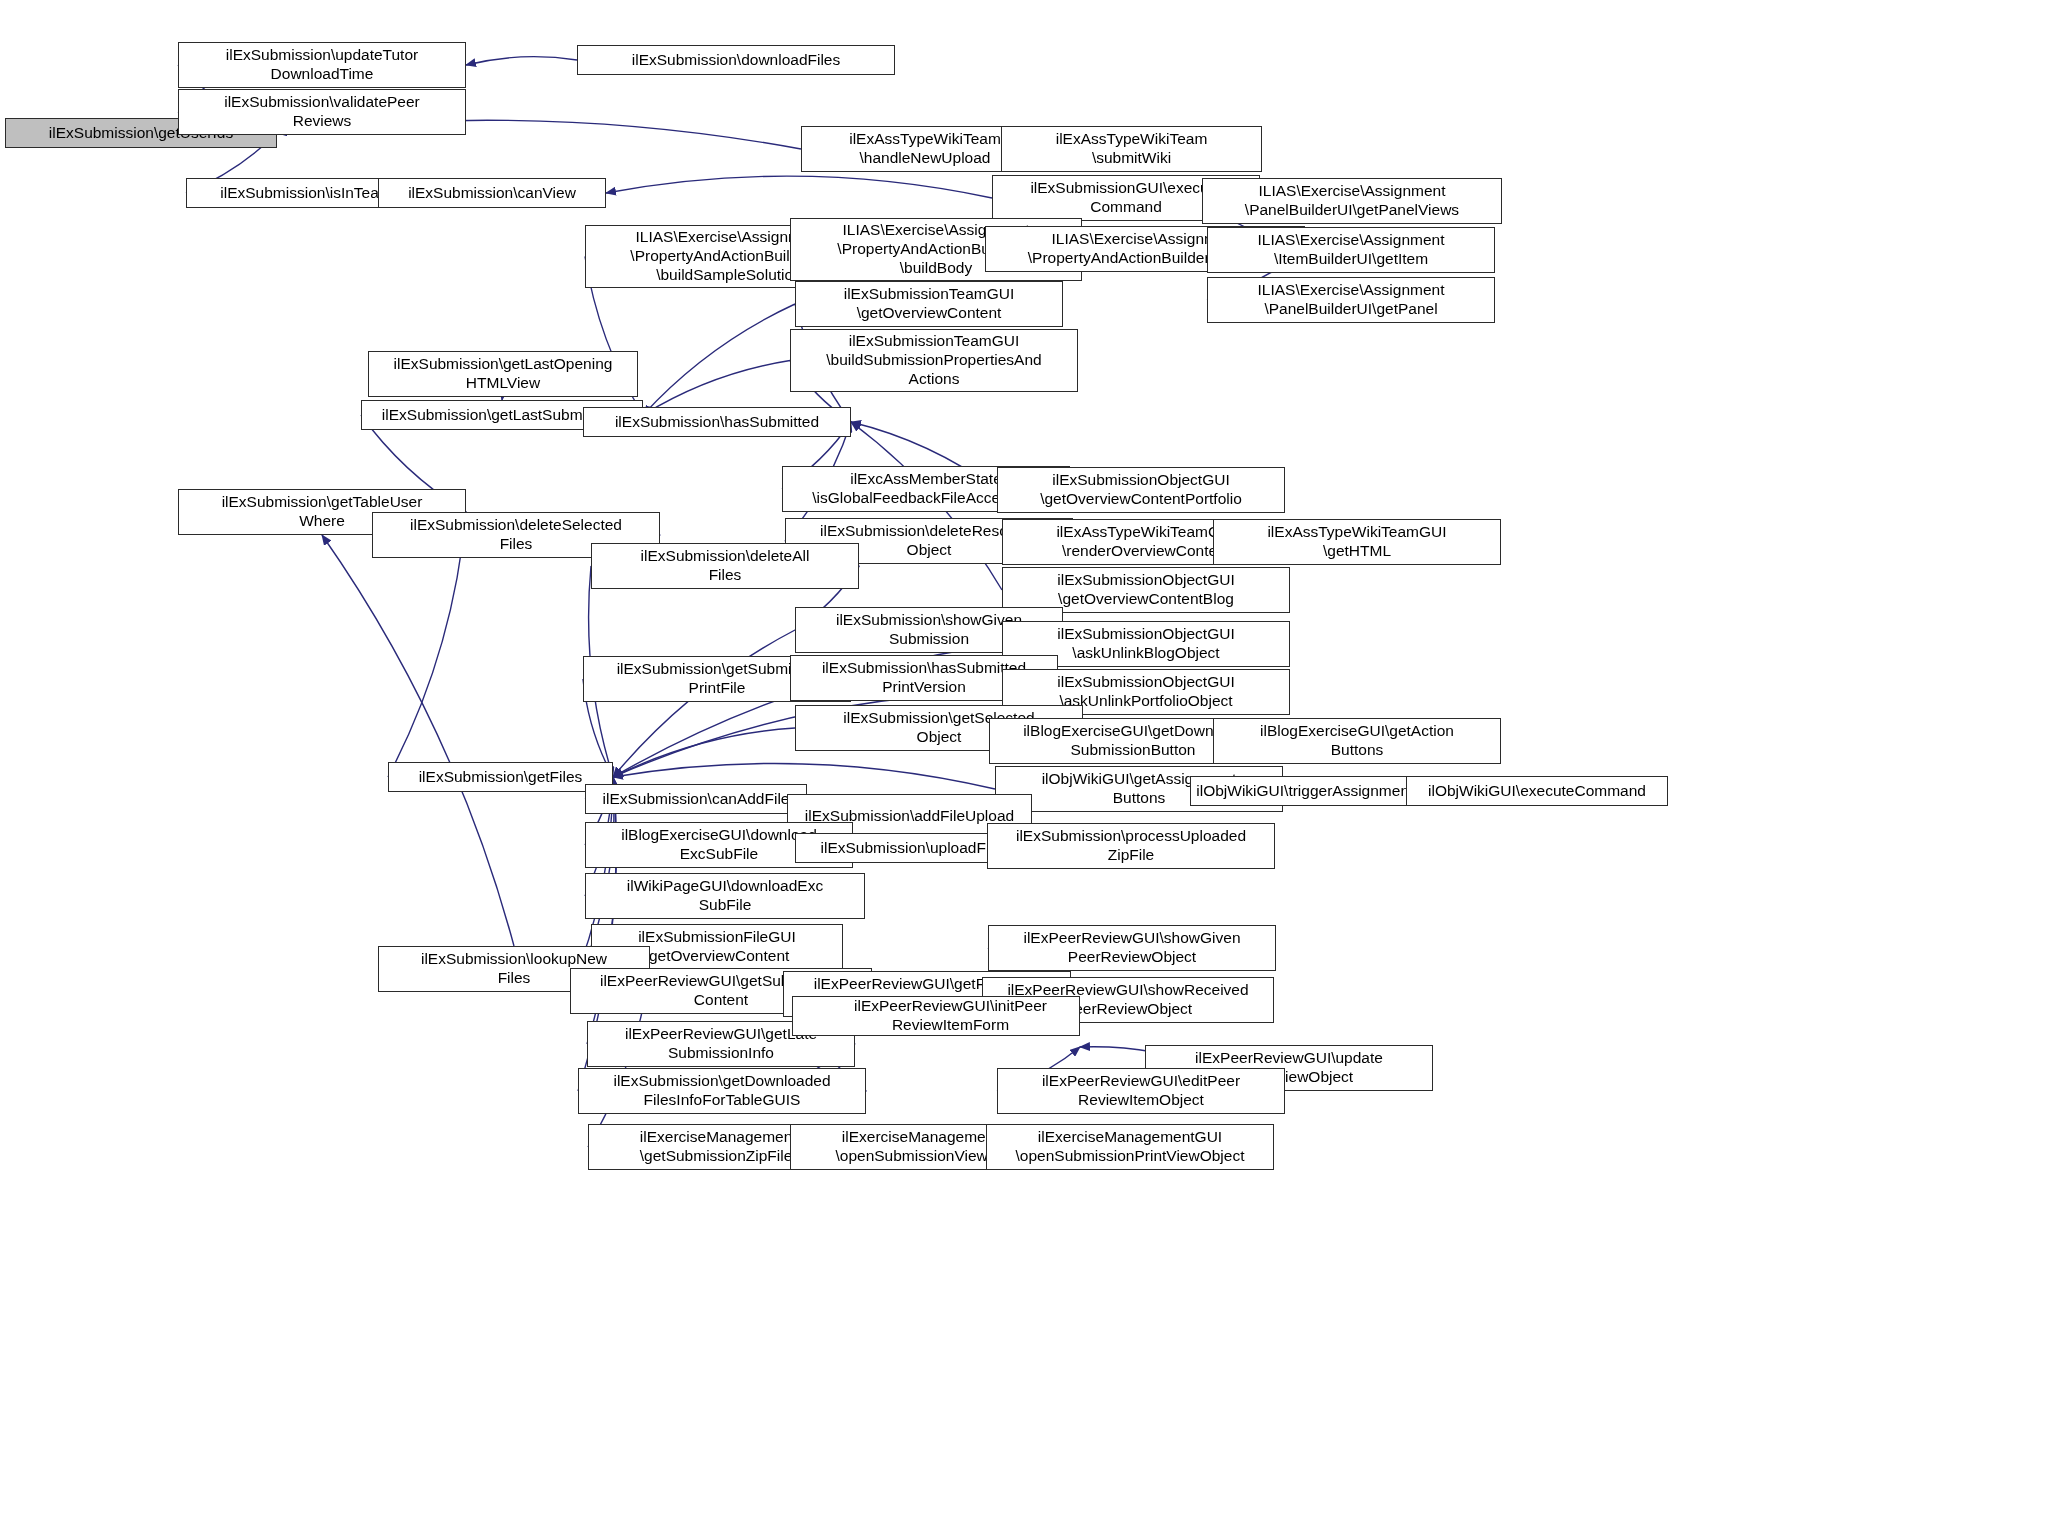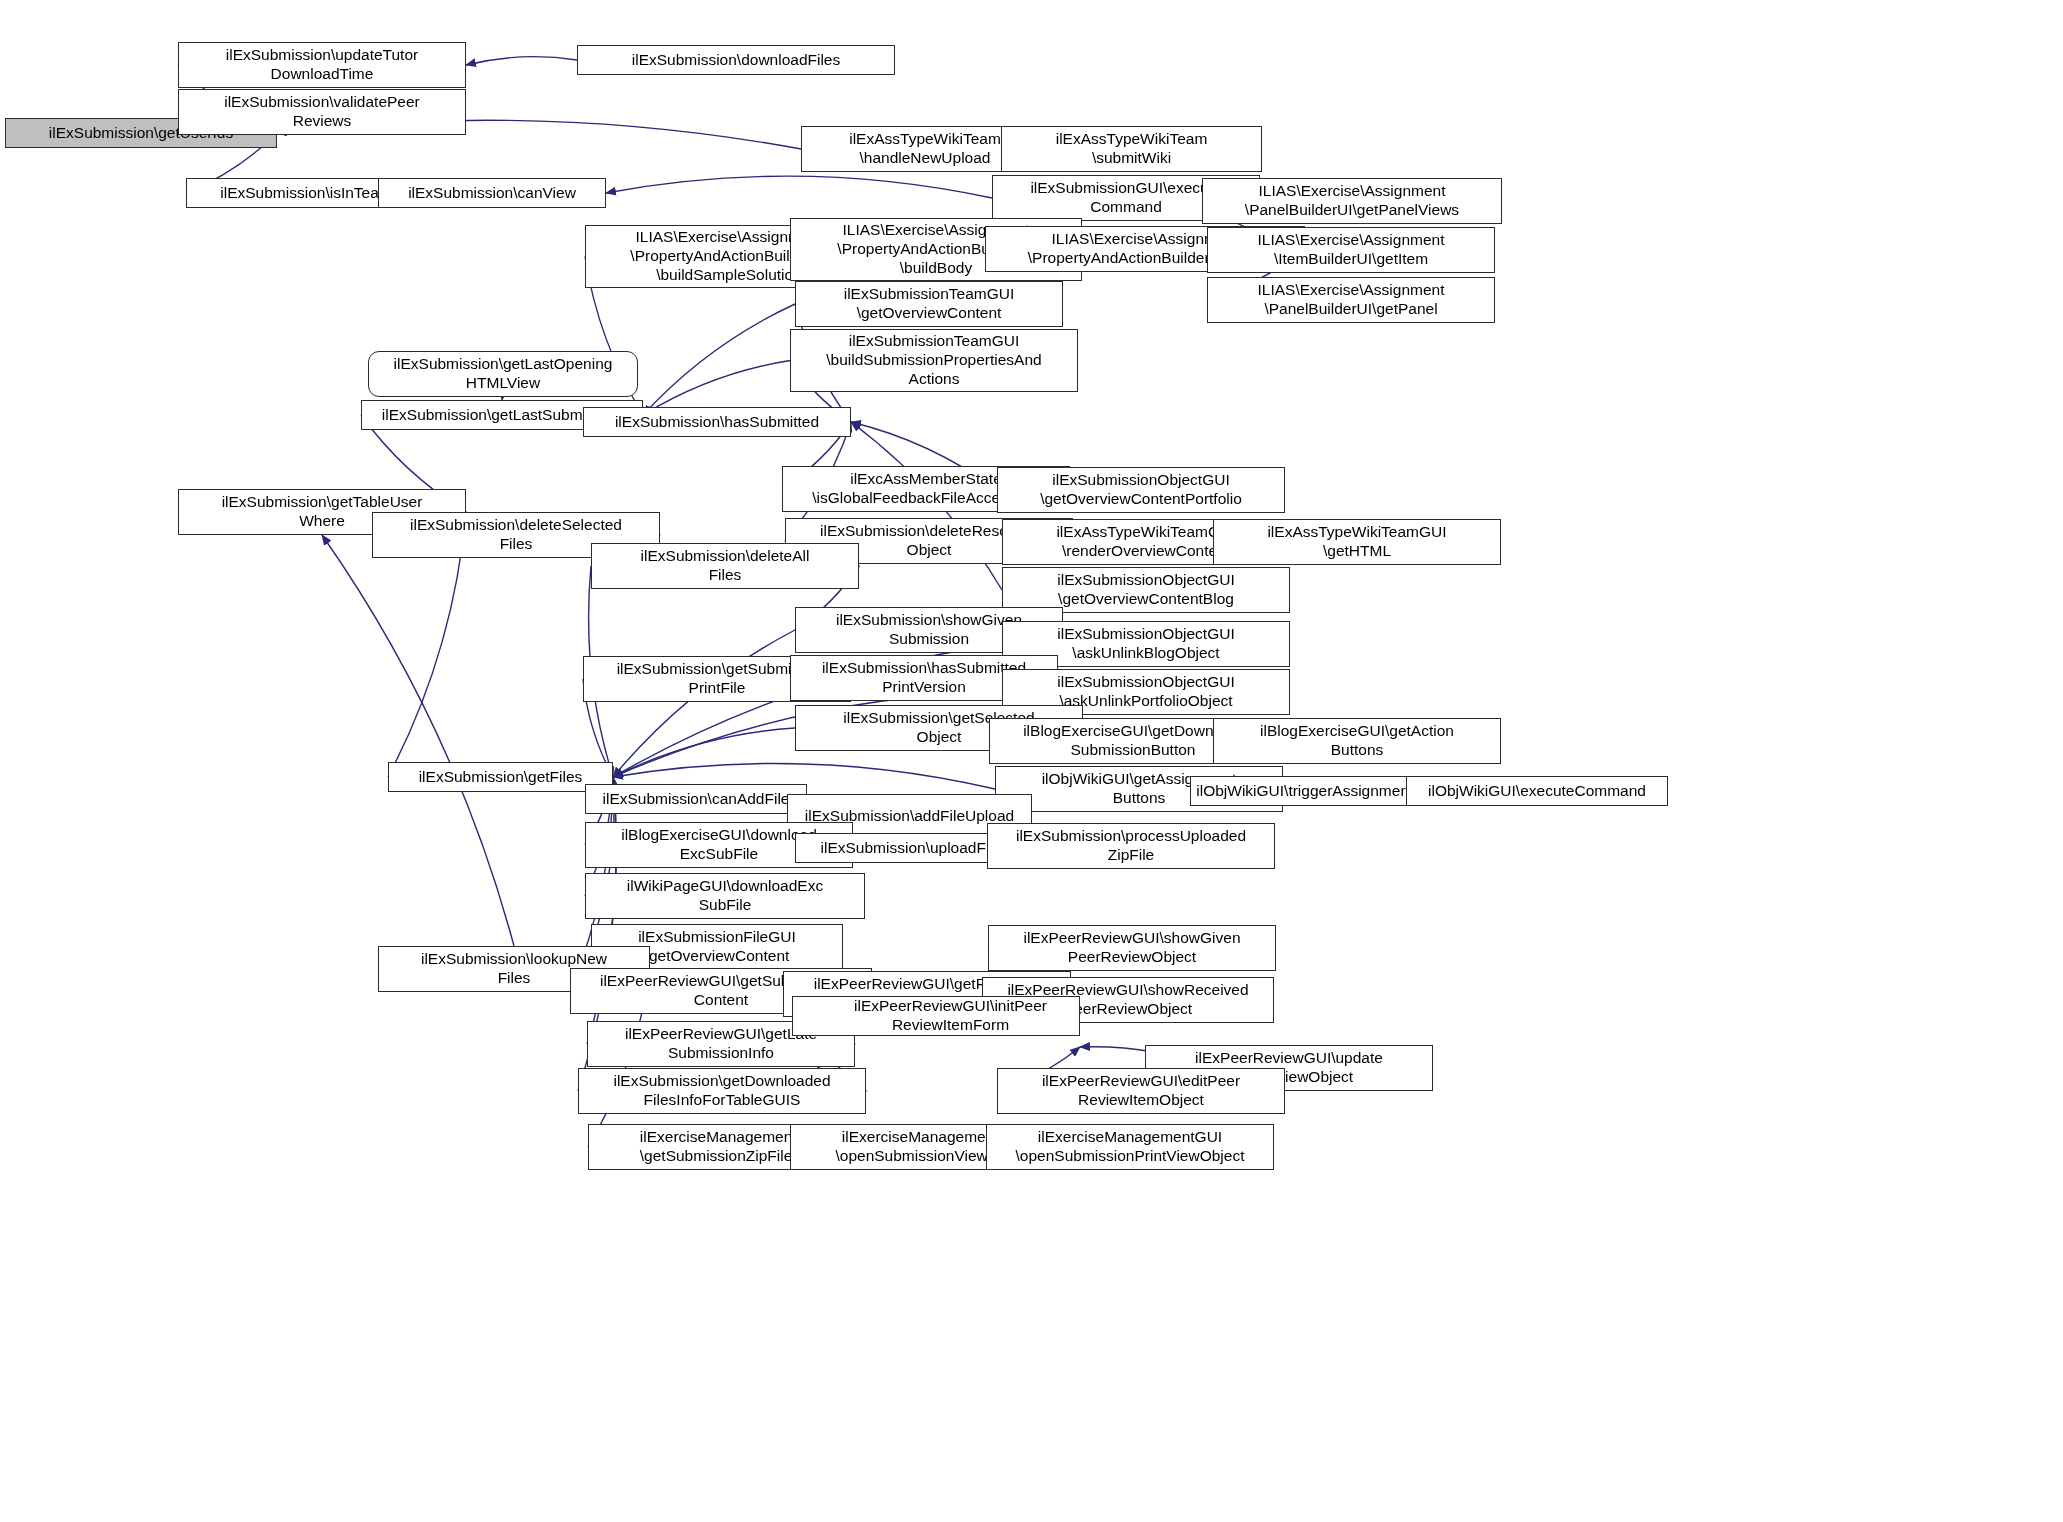--- a/index.html
+++ b/index.html
@@ -151,21 +151,21 @@
     </div>
     <div class="node" style="left: 795px; top: 281px; width: 268px; height: 46px;">
       <span>ilExSubmissionTeamGUI
 \getOverviewContent</span>
     </div>
     <div class="node" style="left: 790px; top: 329px; width: 288px; height: 63px;">
       <span>ilExSubmissionTeamGUI
 \buildSubmissionPropertiesAnd
 Actions</span>
     </div>
-    <div class="node" style="left: 368px; top: 351px; width: 270px; height: 46px; border-radius: 11px;">
+    <div class="node" style="left: 368px; top: 351px; width: 270px; height: 46px;">
       <span>ilExSubmission\getLastOpening
 HTMLView</span>
     </div>
     <div class="node" style="left: 361px; top: 400px; width: 282px; height: 30px;">
       <span>ilExSubmission\getLastSubmission</span>
     </div>
     <div class="node" style="left: 583px; top: 407px; width: 268px; height: 30px;">
       <span>ilExSubmission\hasSubmitted</span>
     </div>
     <div class="node" style="left: 178px; top: 489px; width: 288px; height: 46px;">

